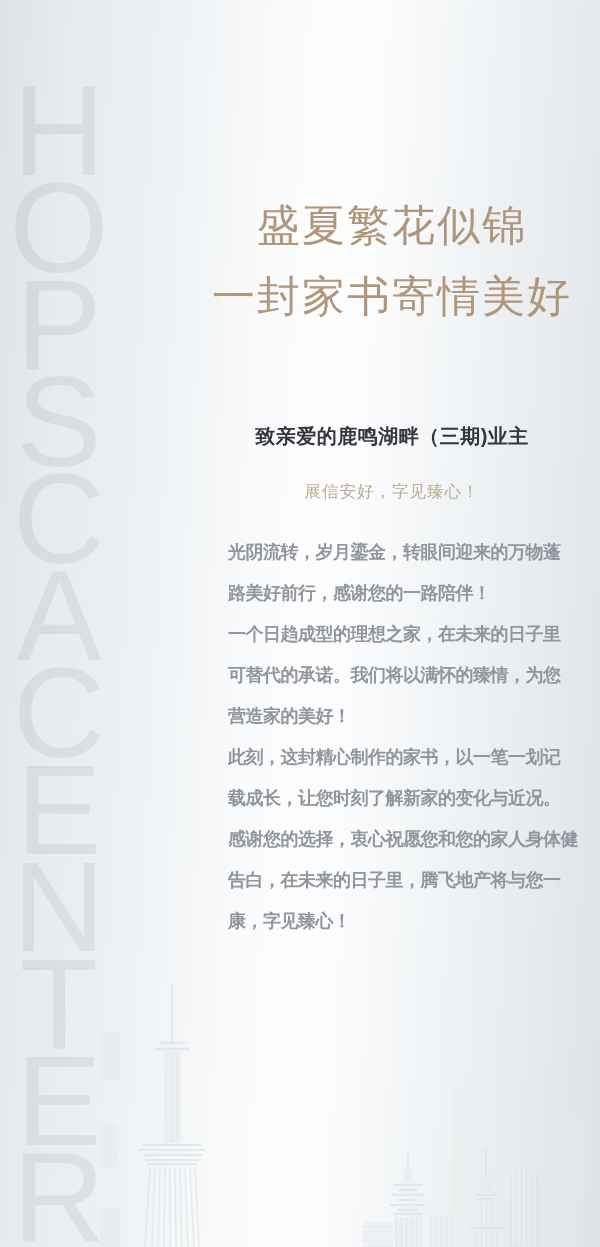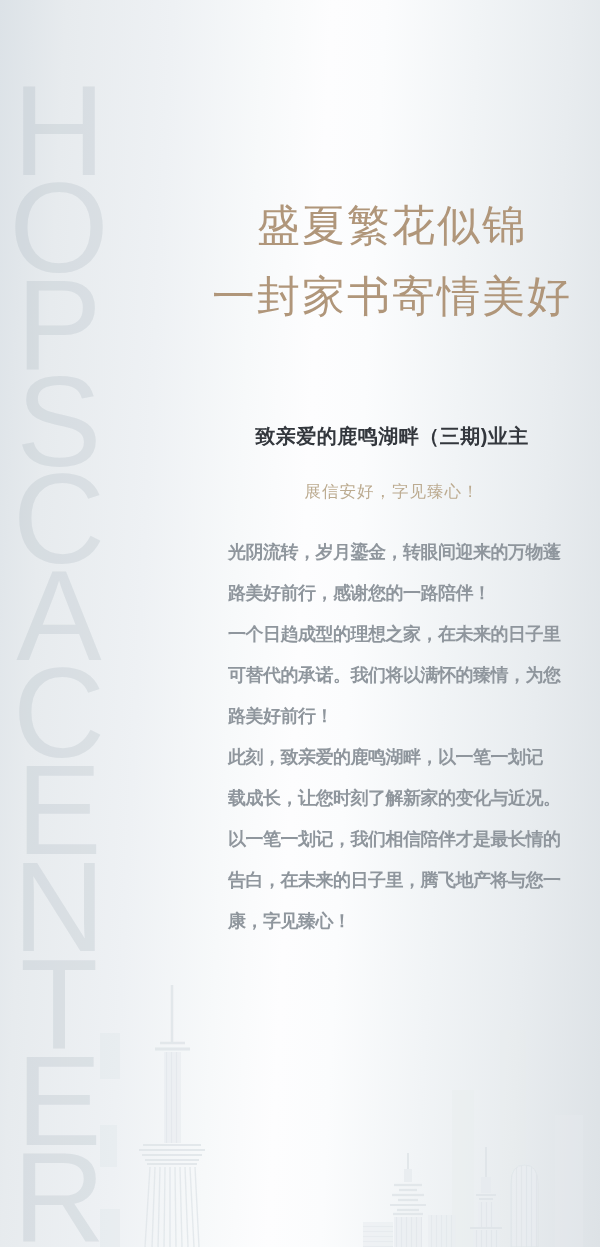--- a/index.html
+++ b/index.html
@@ -205,22 +205,22 @@
 
     <div class="salutation">致亲爱的鹿鸣湖畔（三期)业主</div>
 
     <div class="greeting">展信安好，字见臻心！</div>
 
     <div class="letter-body">
       <div class="bline">光阴流转，岁月鎏金，转眼间迎来的万物蓬</div>
       <div class="bline">路美好前行，感谢您的一路陪伴！</div>
       <div class="bline">一个日趋成型的理想之家，在未来的日子里</div>
       <div class="bline">可替代的承诺。我们将以满怀的臻情，为您</div>
-      <div class="bline">路美好前行！</div>
-      <div class="bline">此刻，致亲爱的鹿鸣湖畔，以一笔一划记</div>
+      <div class="bline">营造家的美好！</div>
+      <div class="bline">此刻，这封精心制作的家书，以一笔一划记</div>
       <div class="bline">载成长，让您时刻了解新家的变化与近况。</div>
-      <div class="bline">以一笔一划记，我们相信陪伴才是最长情的</div>
+      <div class="bline">感谢您的选择，衷心祝愿您和您的家人身体健</div>
       <div class="bline">告白，在未来的日子里，腾飞地产将与您一</div>
       <div class="bline">康，字见臻心！</div>
     </div>
 
   </div>
 </div>
 
 </body></html>

